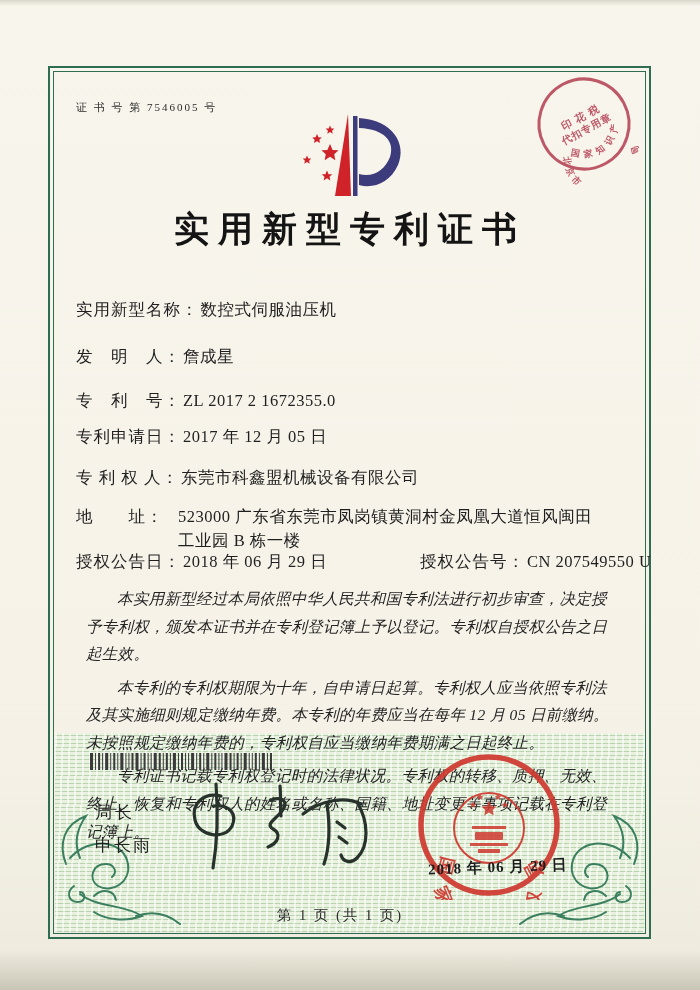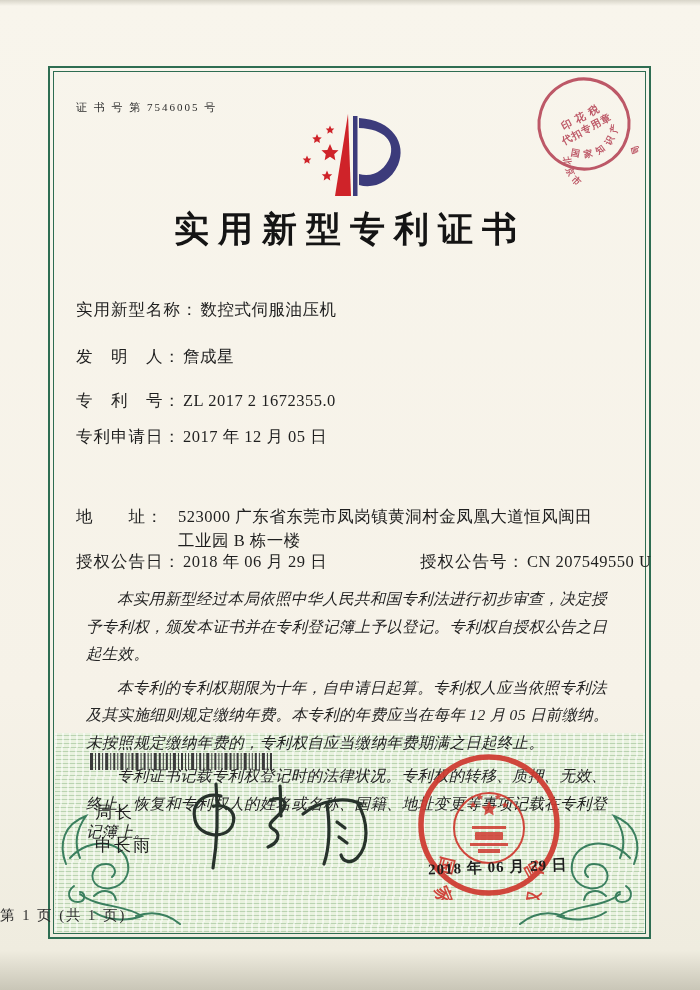--- a/index.html
+++ b/index.html
@@ -25,21 +25,21 @@
   .paras p{margin:6px;text-indent:2em;letter-spacing:.3px;}
   .barcode{position:absolute;left:90px;top:753px;}
   .sig-title{position:absolute;left:95px;top:801px;font-size:17px;letter-spacing:3px;color:#222;}
   .sig-name{position:absolute;left:95px;top:834px;font-size:17px;letter-spacing:2px;color:#222;}
   .signature{position:absolute;left:185px;top:780px;}
   .seal{position:absolute;left:414px;top:750px;opacity:.93;}
   .seal-date{position:absolute;left:428px;top:858px;font-size:15px;font-weight:600;color:#1c1c1c;letter-spacing:1px;transform:rotate(-2deg);white-space:nowrap;}
   .stamp{position:absolute;left:534px;top:74px;transform:rotate(-28deg);opacity:.88;}
   .ornL{position:absolute;left:50px;top:808px;}
   .ornR{position:absolute;left:510px;top:808px;transform:scaleX(-1);}
-  .footer{position:absolute;left:0;top:906px;width:680px;text-align:left;font-size:14.5px;letter-spacing:2px;color:#2c2c2c;}
+  .footer{position:absolute;left:0;top:906px;width:680px;text-align:center;font-size:14.5px;letter-spacing:2px;color:#2c2c2c;}
 </style>
 </head>
 <body>
 
 <div class="page">
 
   <div class="frame">
     <div class="frame-inner"></div>
   </div>
 
@@ -88,20 +88,23 @@
     <span class="lab">实用新型名称：</span><span class="val">数控式伺服油压机</span>
   </div>
   <div class="frow" style="top:346px">
     <span class="lab">发　明　人：</span><span class="val">詹成星</span>
   </div>
   <div class="frow" style="top:390px">
     <span class="lab">专　利　号：</span><span class="val">ZL 2017 2 1672355.0</span>
   </div>
   <div class="frow" style="top:426px">
     <span class="lab">专利申请日：</span><span class="val">2017 年 12 月 05 日</span>
+  </div>
+  <div class="frow" style="top:467px">
+    <span class="lab">专 利 权 人：</span><span class="val">东莞市科鑫盟机械设备有限公司</span>
   </div>
   <div class="frow" style="top:506px">
     <span class="lab">地　　址：</span><span class="val">523000 广东省东莞市凤岗镇黄洞村金凤凰大道恒风闽田</span>
   </div>
   <div class="addr2">工业园 B 栋一楼</div>
   <div class="frow" style="top:551px">
     <span class="lab">授权公告日：</span><span class="val">2018 年 06 月 29 日</span>
     <span class="pair2"><span class="lab" style="min-width:0">授权公告号：</span><span class="val">CN 207549550 U</span></span>
   </div>
 

